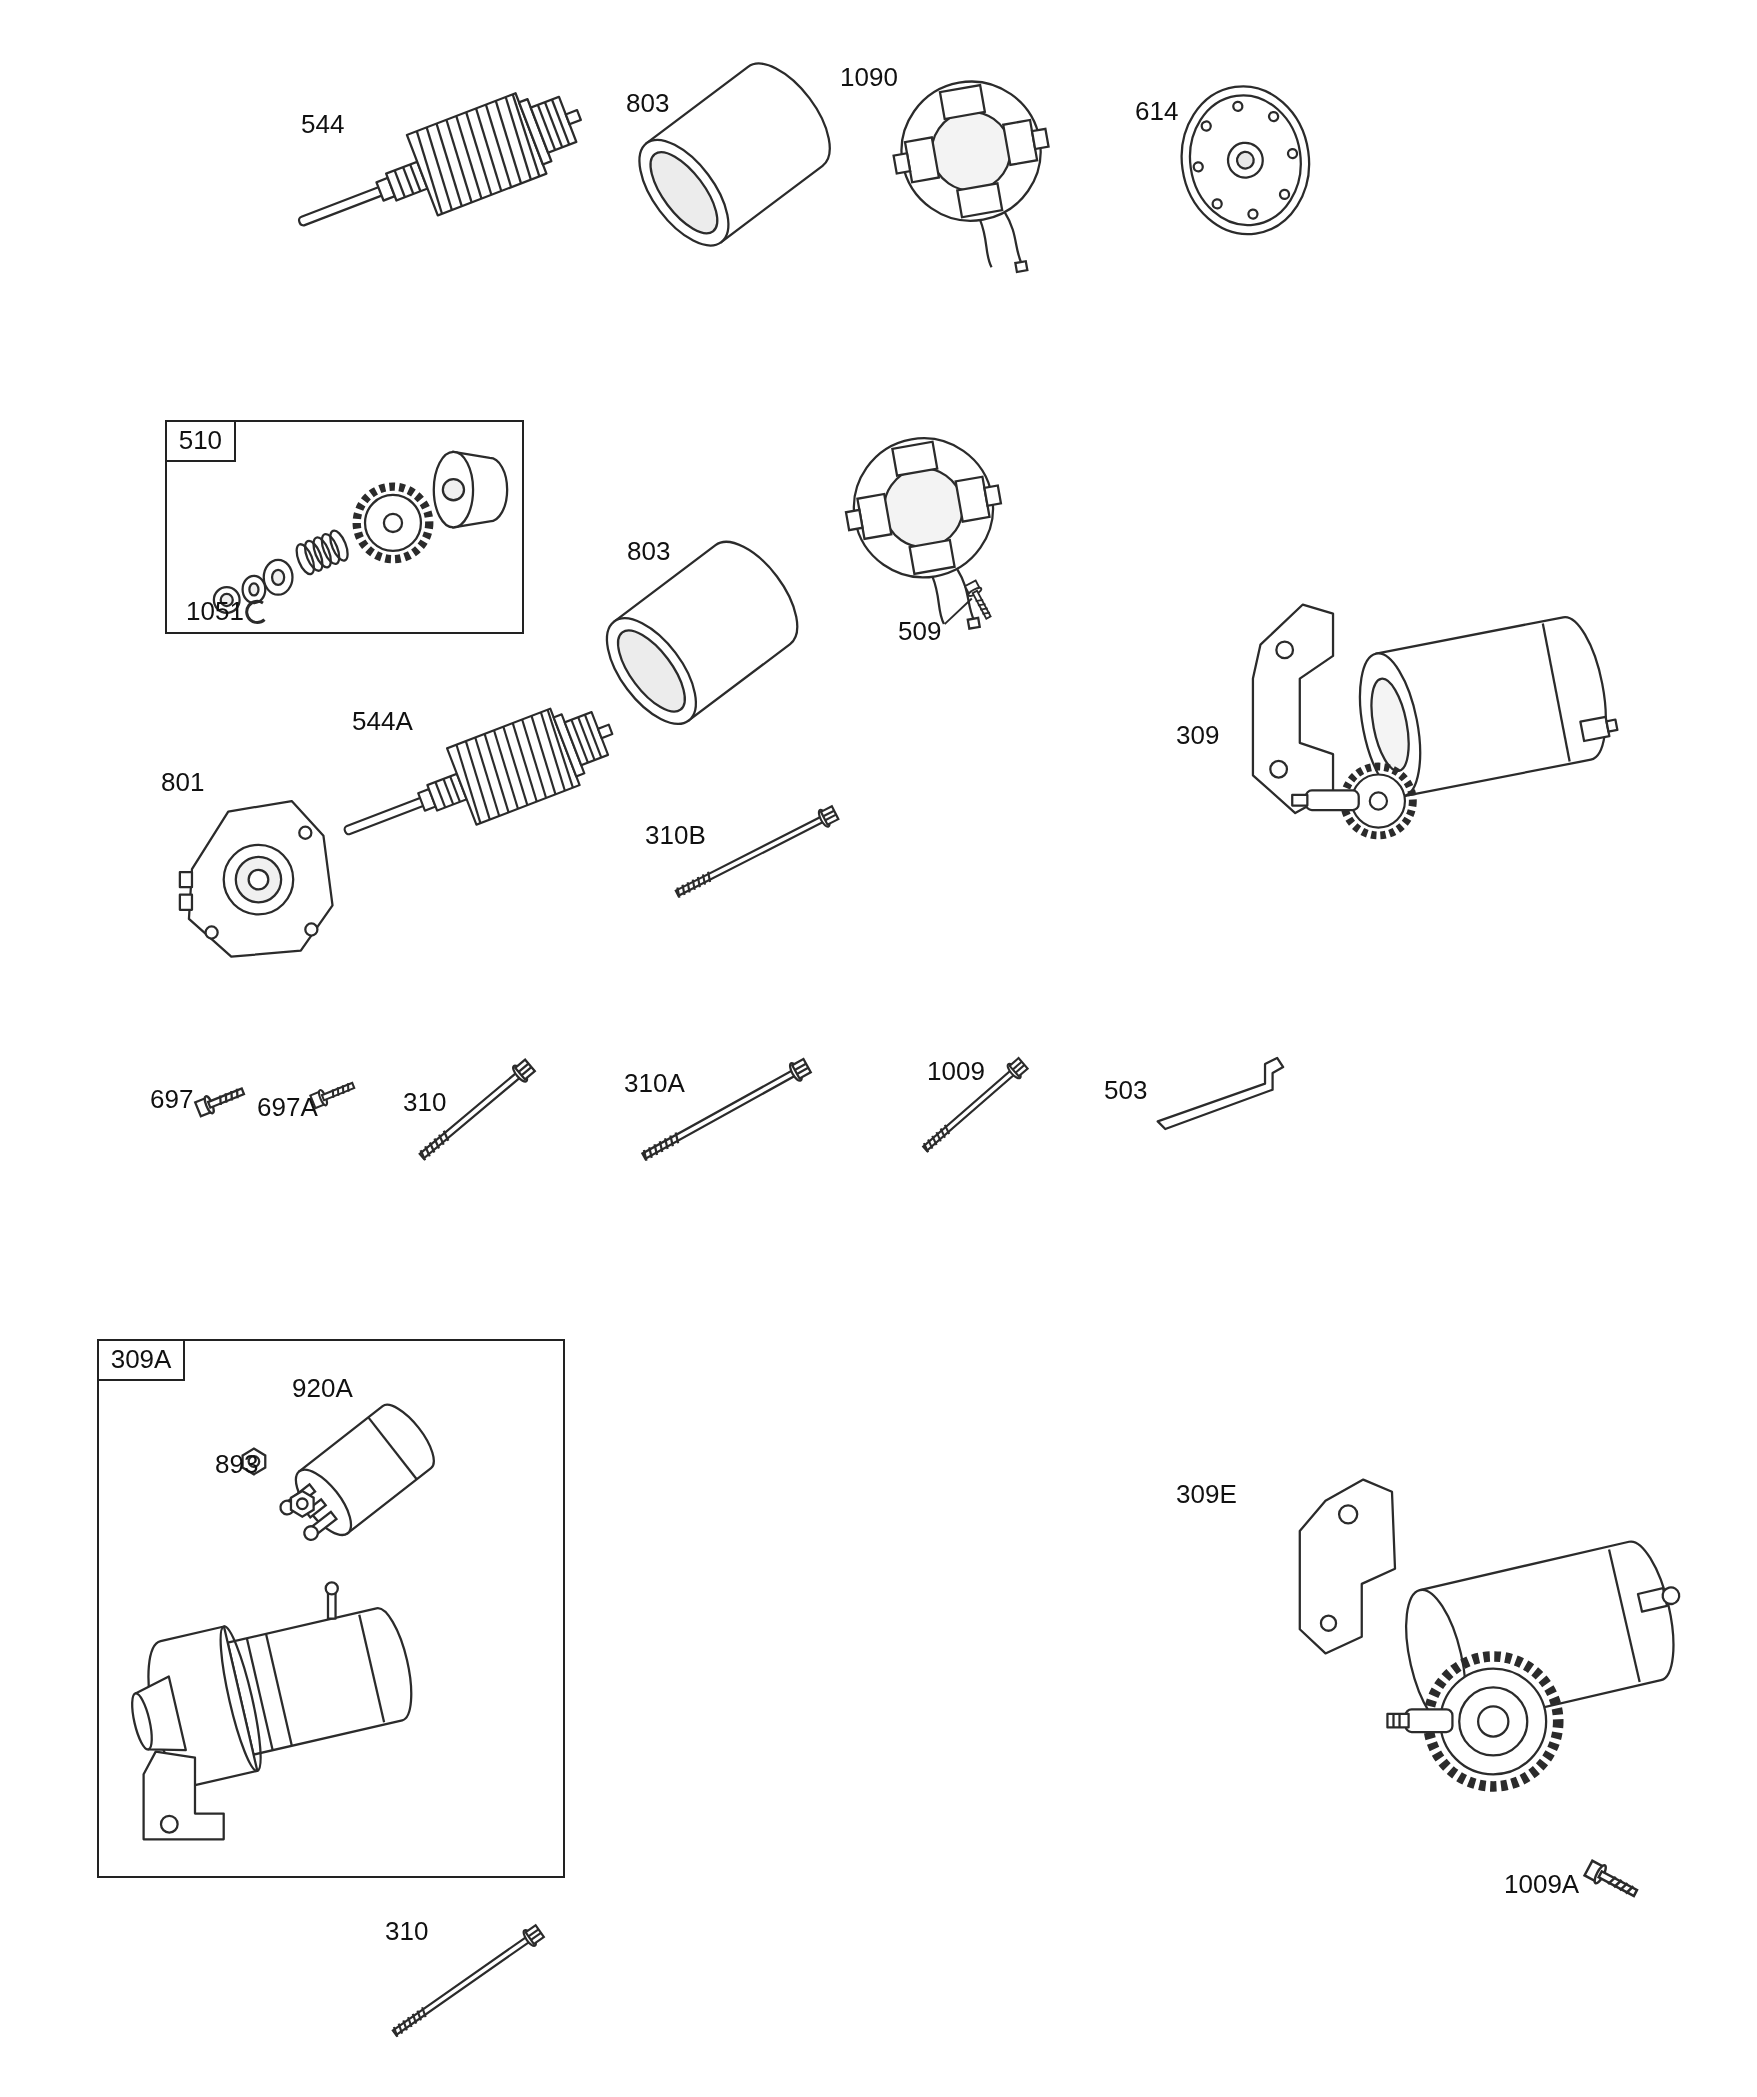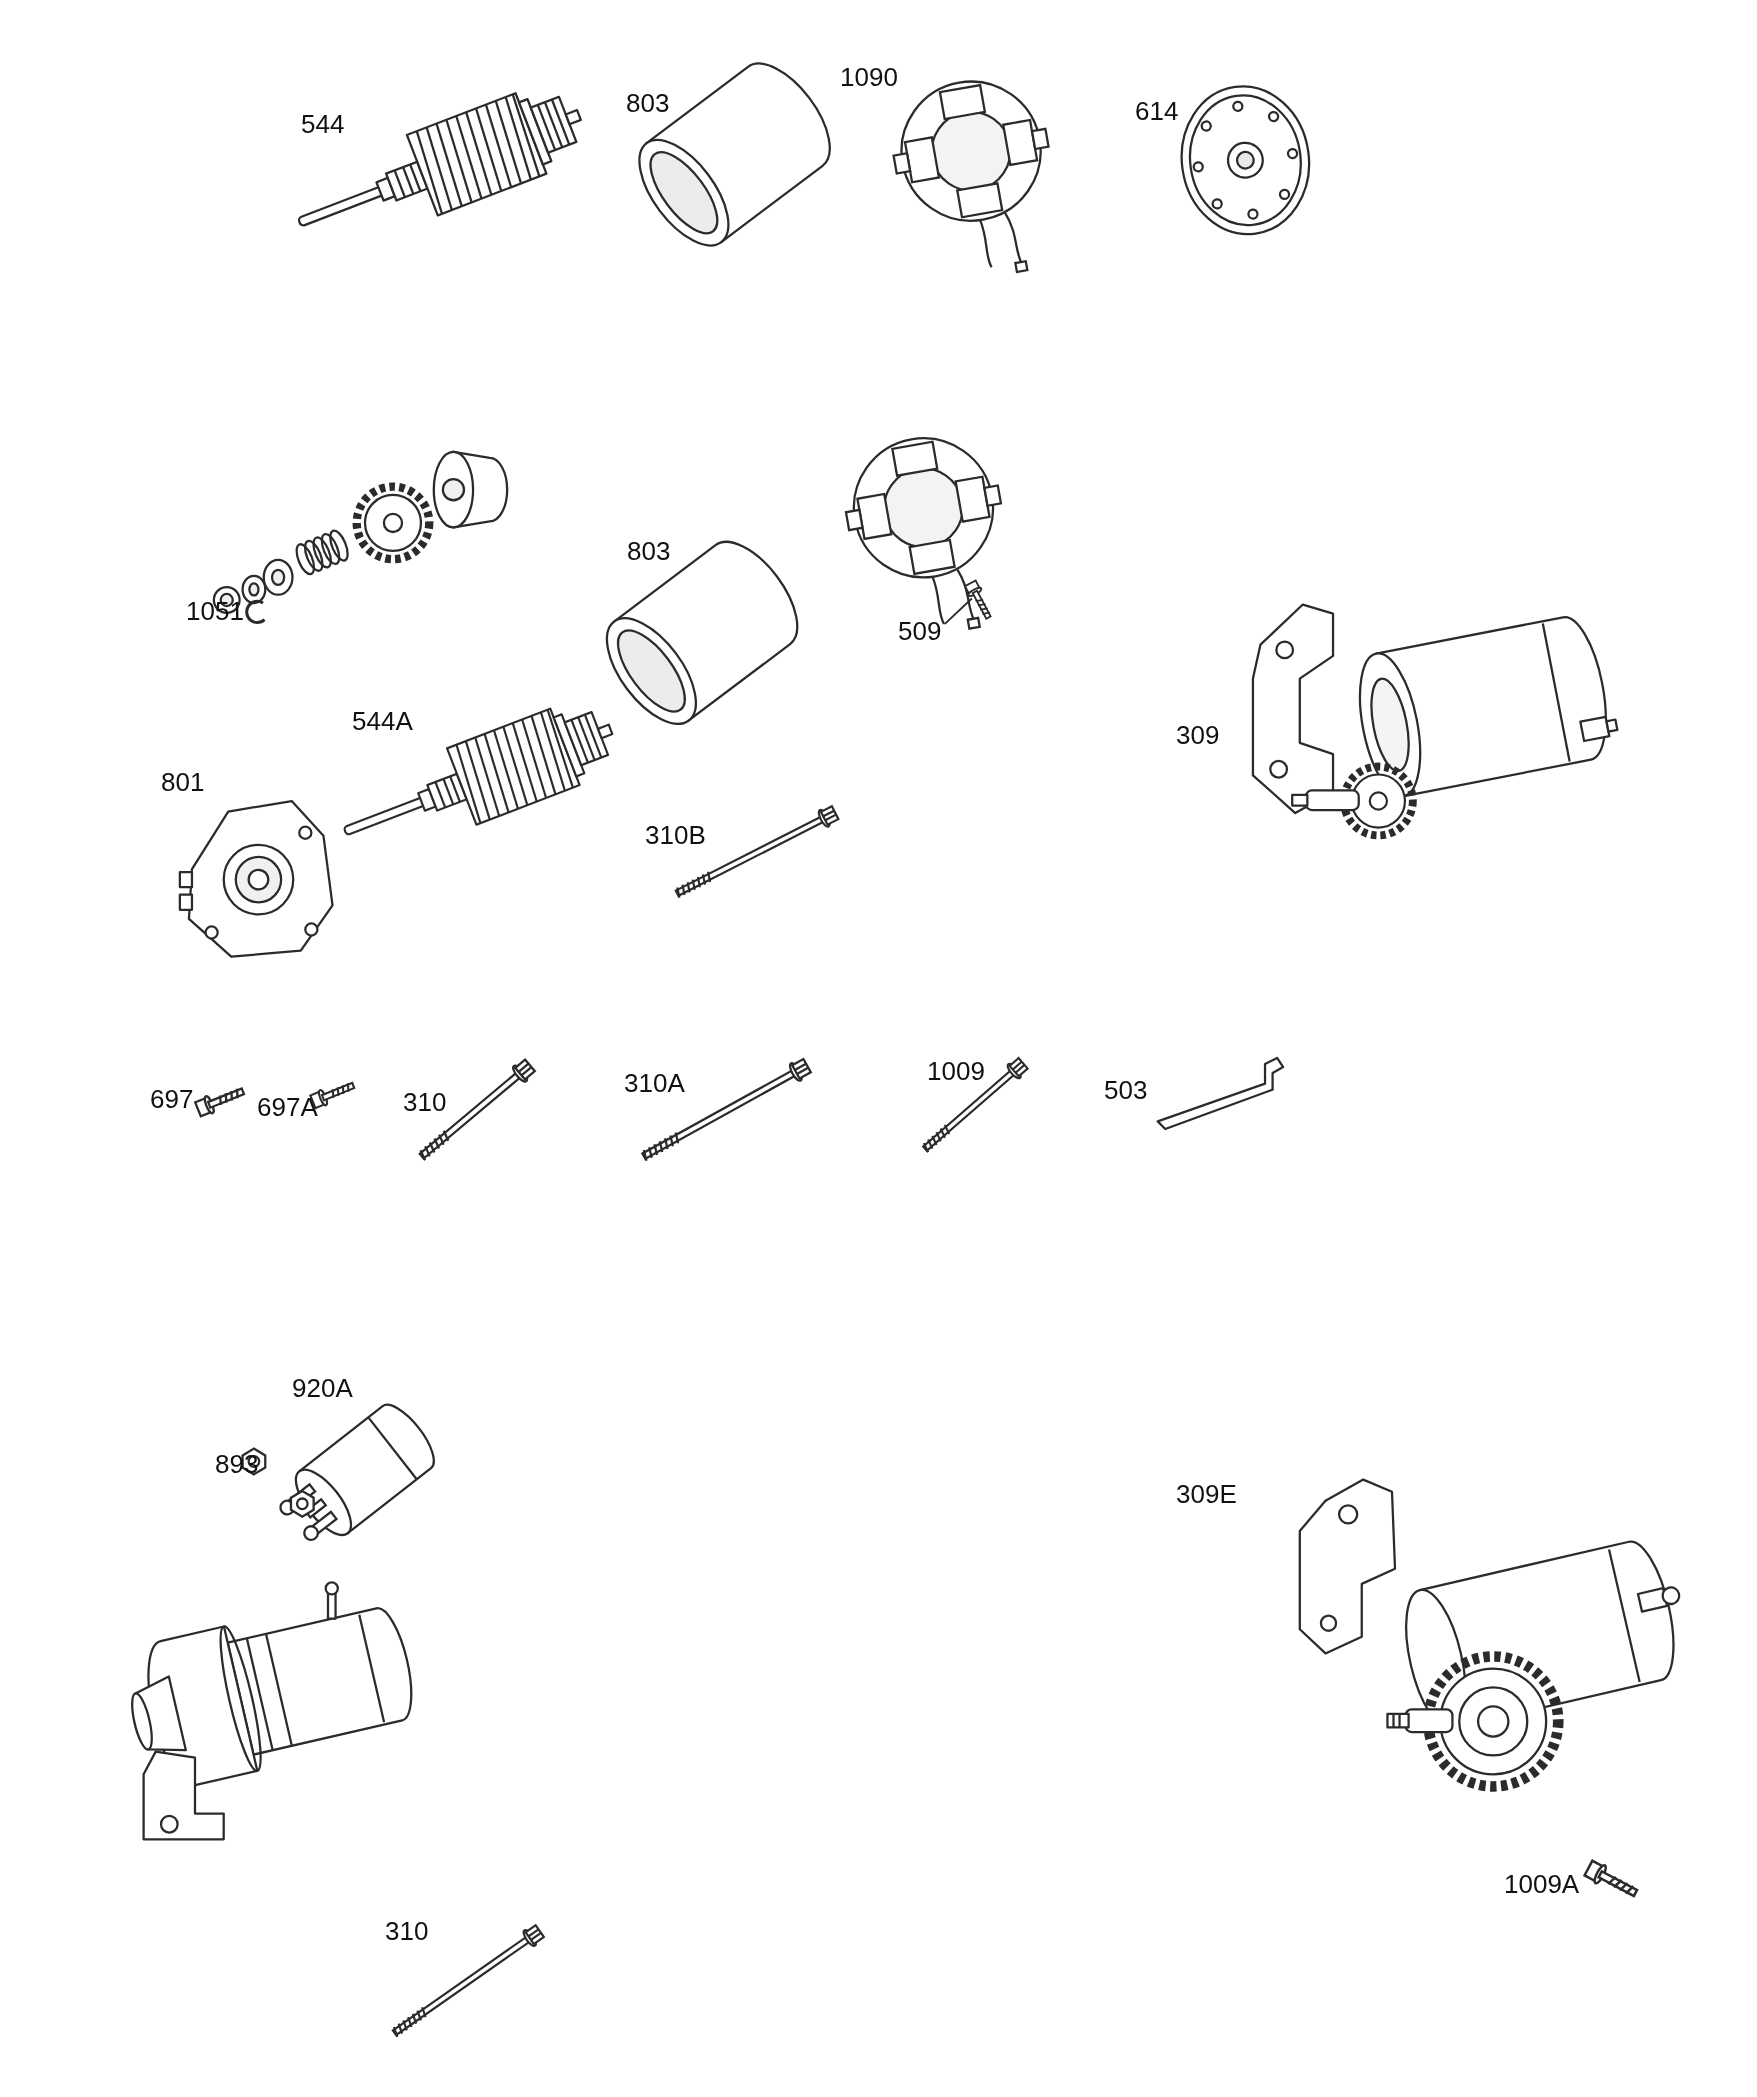--- a/index.html
+++ b/index.html
@@ -285,22 +285,28 @@
 
     <use href="#part-solenoid" transform="translate(428,1988) rotate(-38)"></use>
     <use href="#part-nut" transform="translate(336,1934)"></use>
     <use href="#part-nut" transform="translate(400,1990)"></use>
     <use href="#part-starter309A" transform="translate(150,2018)"></use>
     <use href="#part-starter309E" transform="translate(1646,1956)"></use>
     <use href="#part-screw-small" transform="translate(2102,2472) rotate(28) scale(1.1)"></use>
     <use href="#part-bolt-long" transform="translate(522,2690) rotate(-35) scale(0.95)"></use>
   </svg>
 
-
-
+  <div class="group-box" style="left:165px;top:420px;width:355px;height:210px">
+    <div class="group-tag">510</div>
+  </div>
+
+
+  <div class="group-box" style="left:97px;top:1339px;width:464px;height:535px">
+    <div class="group-tag">309A</div>
+  </div>
 
   <div class="callout" style="left:301px;top:110px">544</div>
   <div class="callout" style="left:626px;top:89px">803</div>
   <div class="callout" style="left:840px;top:63px">1090</div>
   <div class="callout" style="left:1135px;top:97px">614</div>
   <div class="callout" style="left:186px;top:597px">1051</div>
   <div class="callout" style="left:627px;top:537px">803</div>
   <div class="callout" style="left:898px;top:617px">509</div>
   <div class="callout" style="left:352px;top:707px">544A</div>
   <div class="callout" style="left:161px;top:768px">801</div>

